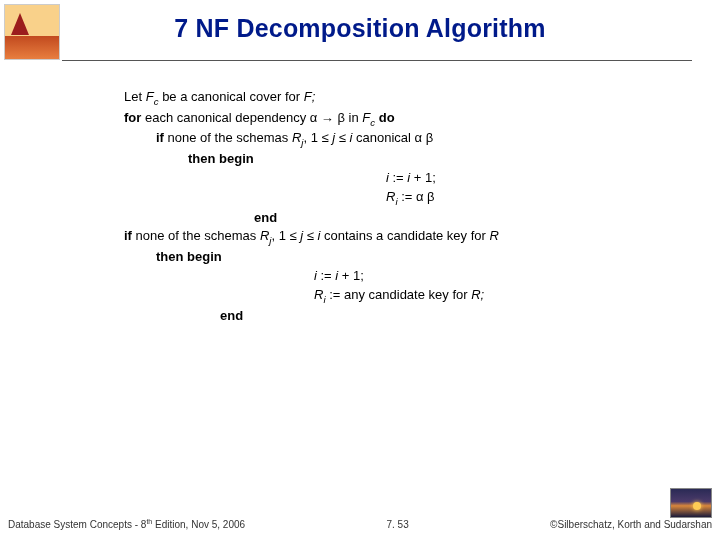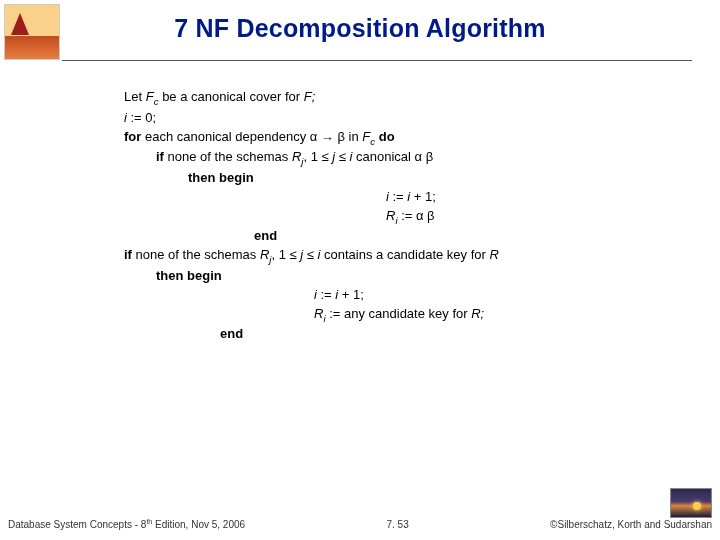--- a/index.html
+++ b/index.html
@@ -109,23 +109,20 @@
 </div>
 
 <h1 class="title">7 NF Decomposition Algorithm</h1>
 <div class="rule"></div>
 
 <div class="content">
   <div>
     <span>Let </span><span class="italic">F</span><sub>c</sub><span> be a canonical cover for </span><span class="italic">F;</span>
   </div>
   <div>
-    <span class="italic">i</span><span> := 0;</span>
-  </div>
-  <div>
     <b>for </b><span>each  canonical dependency α → β in </span><span class="italic">F</span><sub>c</sub><b> do</b>
   </div>
   <div class="ind1">
     <b>if </b><span>none of the schemas </span><span class="italic">R</span><sub>j</sub><span>, 1 ≤ </span><span class="italic">j</span><span> ≤ </span><span class="italic">i</span><span> canonical  α β</span>
   </div>
   <div class="ind2"><b>then begin</b></div>
   <div class="center-block">
     <span class="italic">i</span><span> := </span><span class="italic">i</span><span>  + 1;</span>
   </div>
   <div class="center-block">

